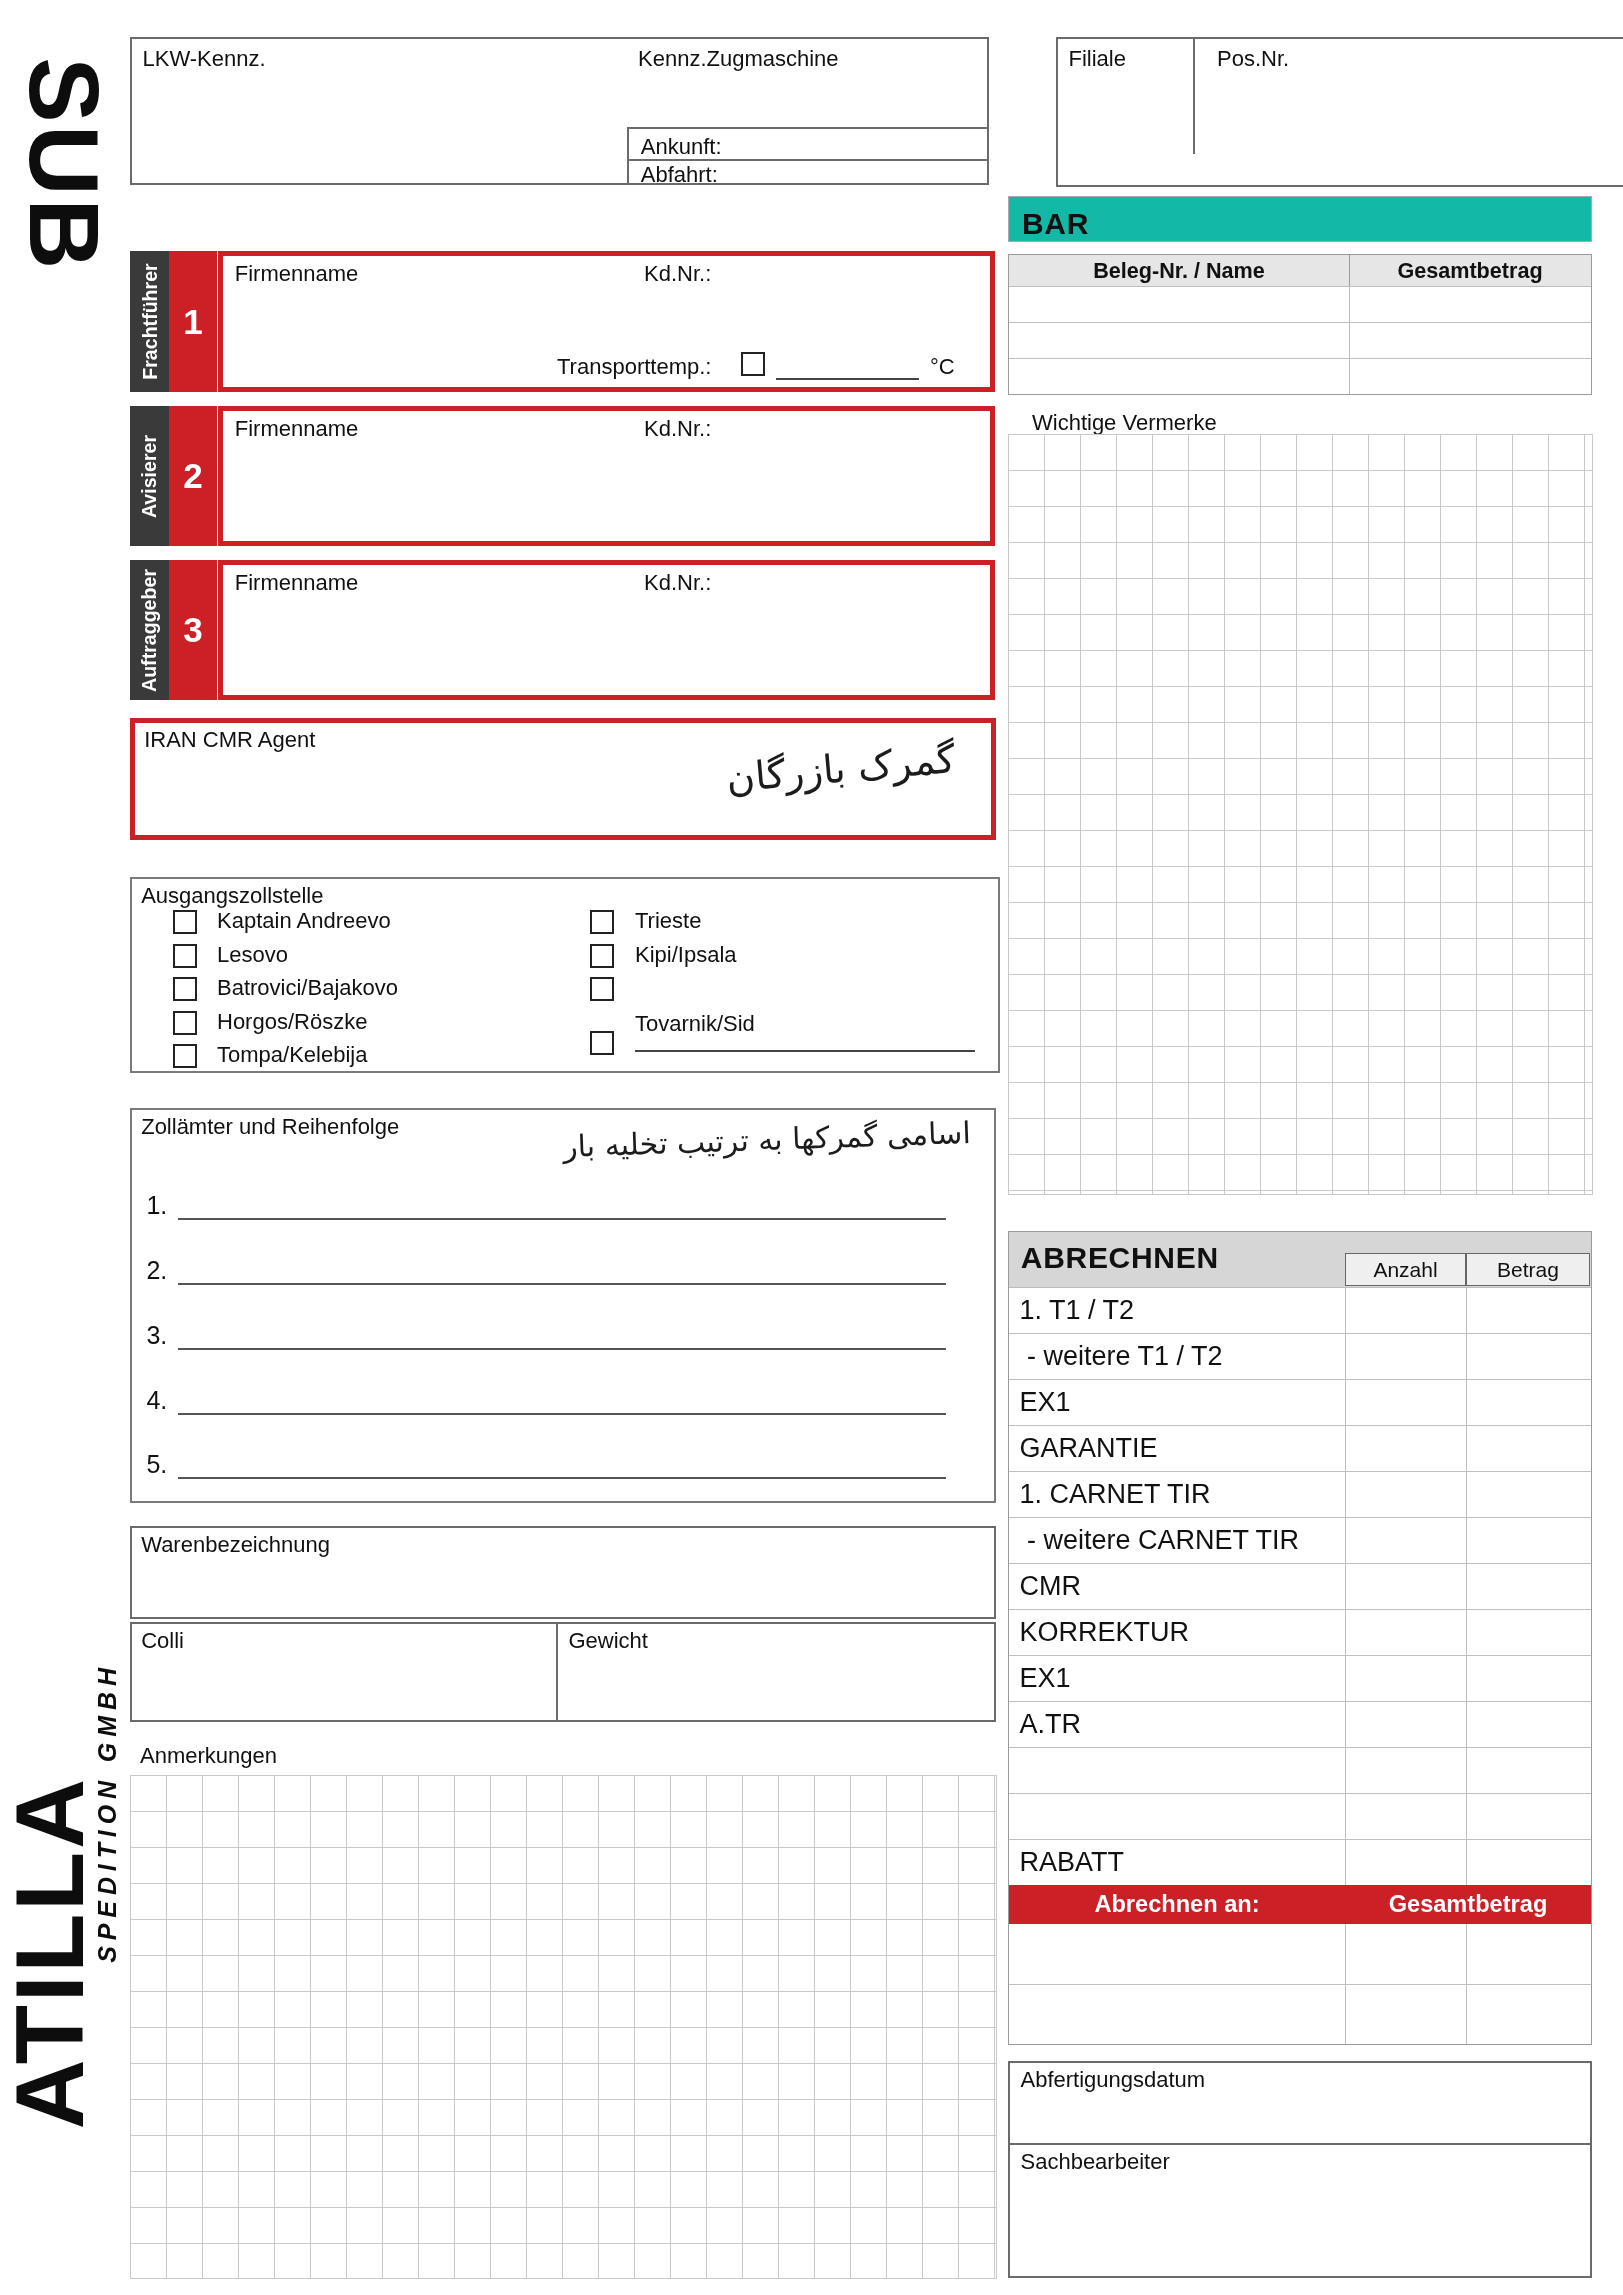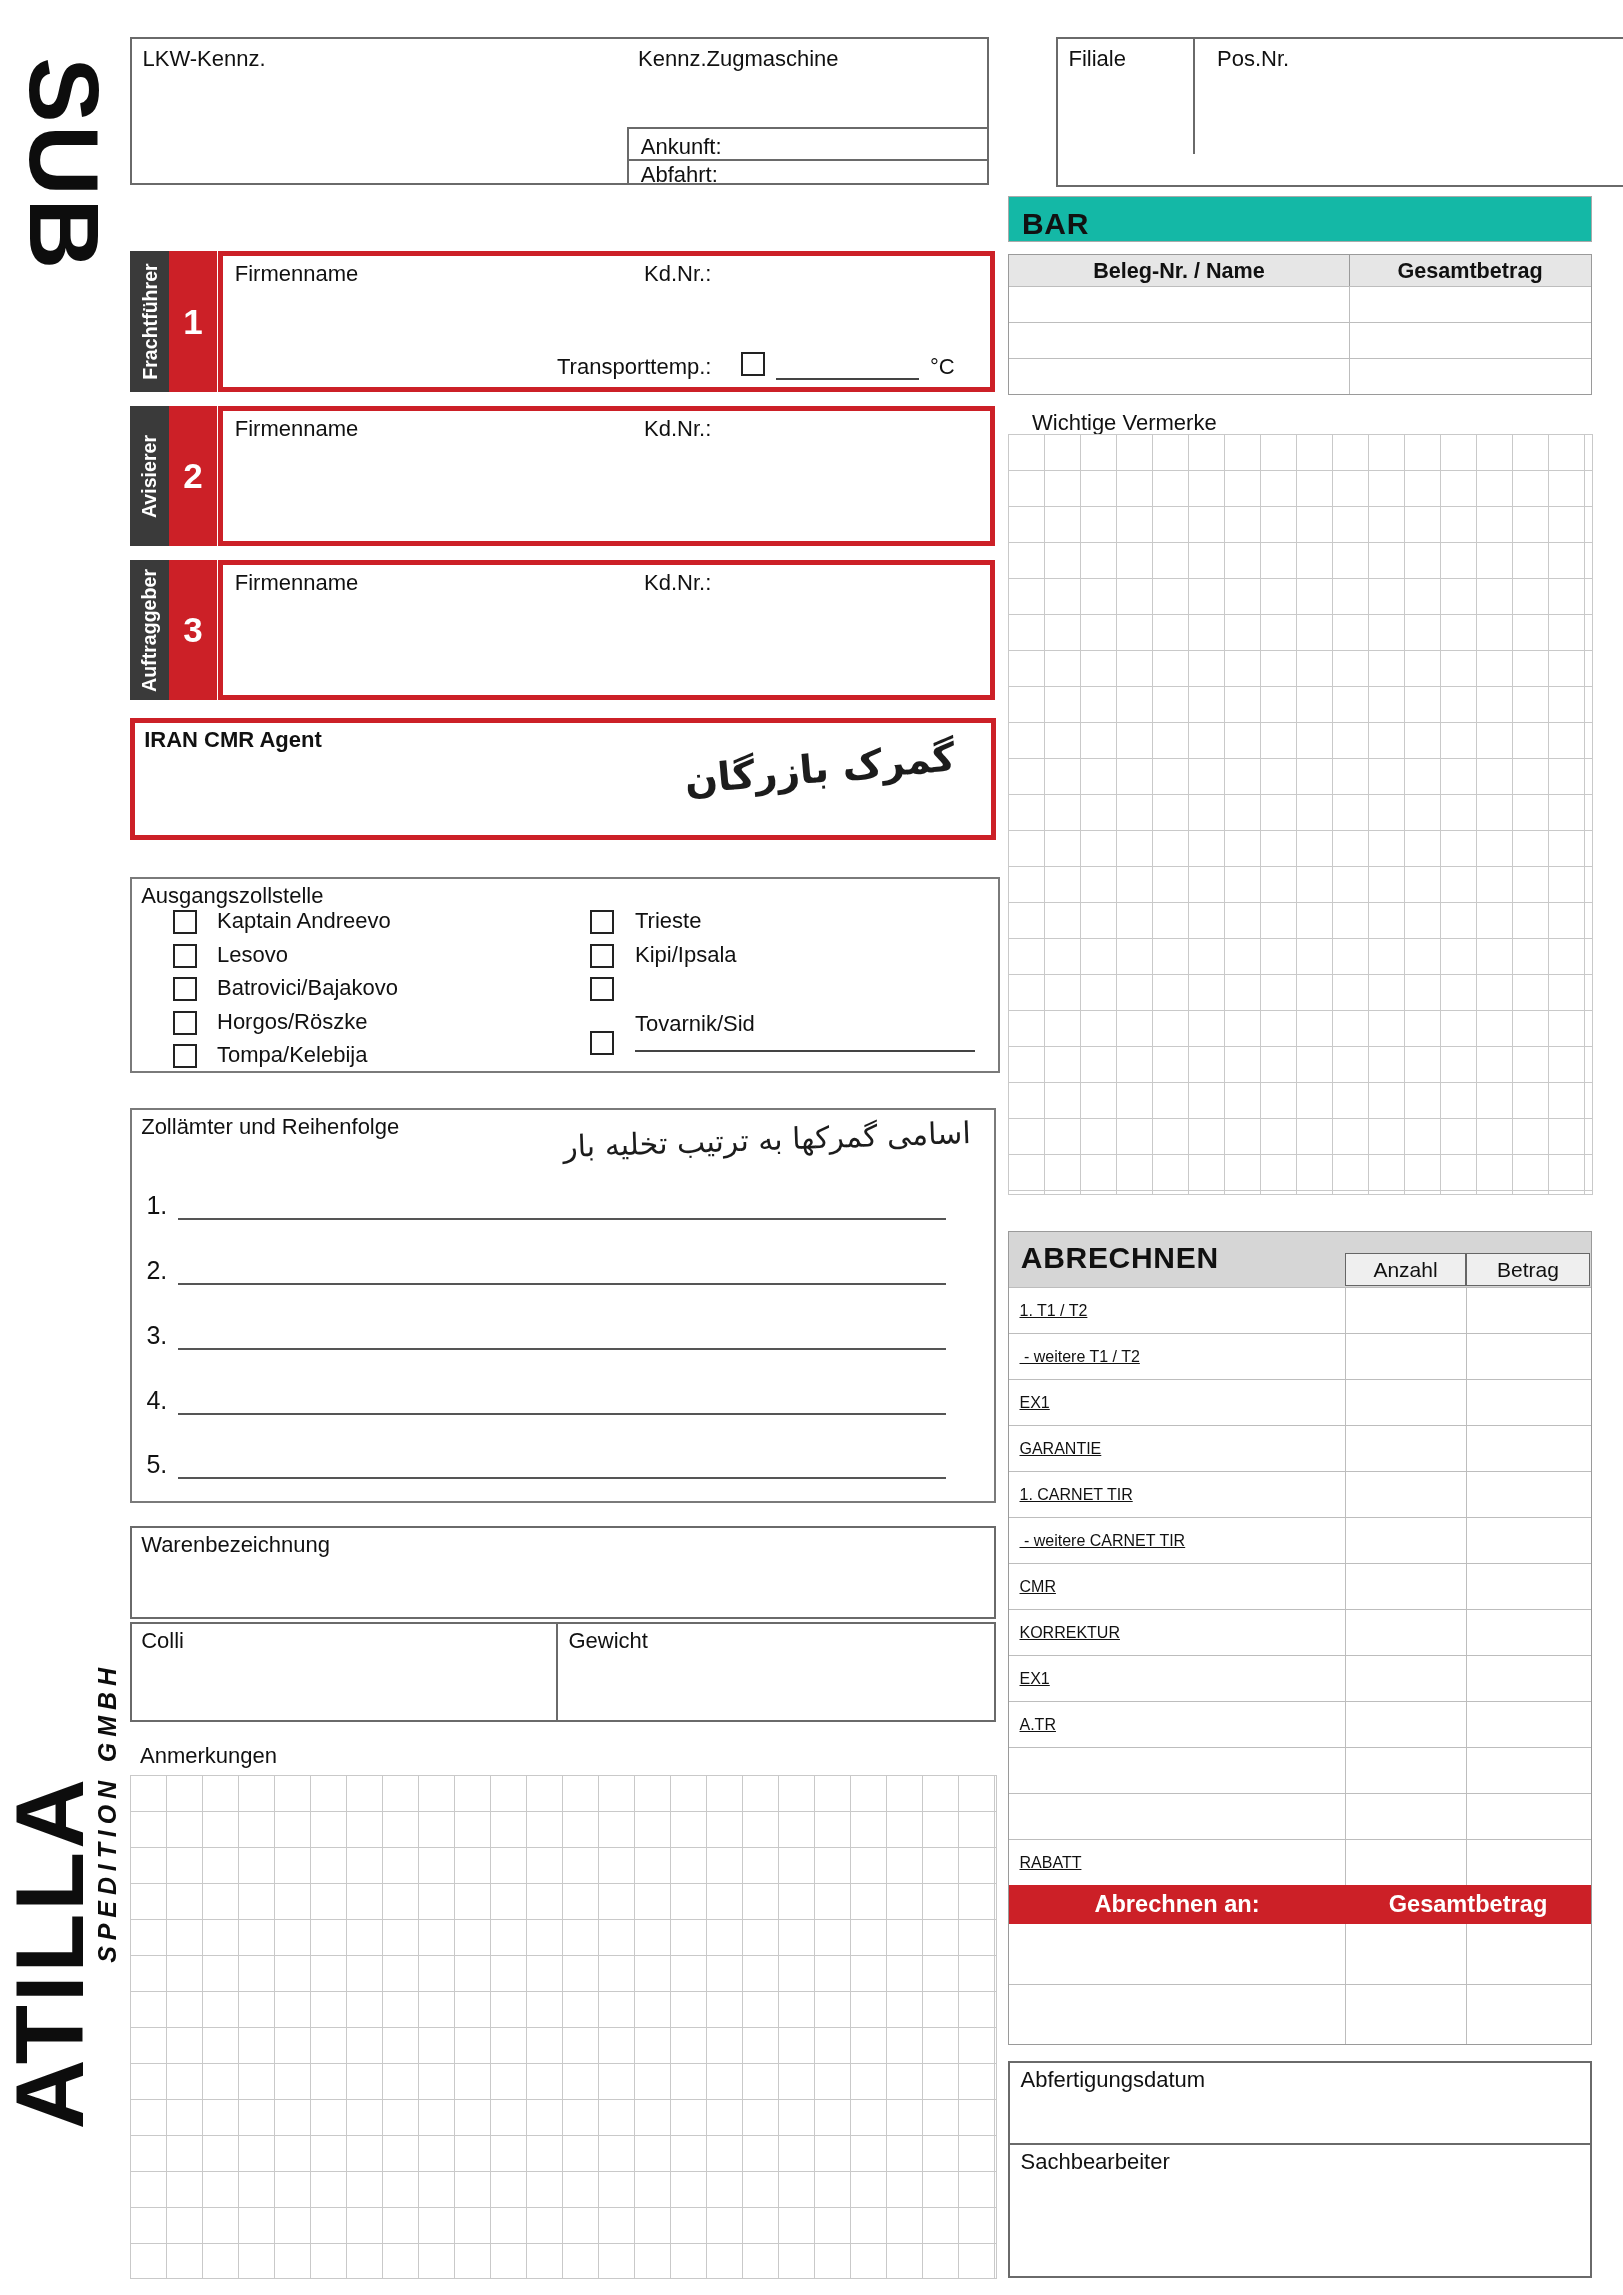--- a/index.html
+++ b/index.html
@@ -41,21 +41,21 @@
   .bar-row{display:flex;height:35px;border-top:1.3px solid #bdbdbd;}
   .bar-row div{box-sizing:border-box;}
   
   .abrechnen{position:absolute;left:1008px;top:1231px;width:584px;border:1.3px solid #9a9a9a;background:#fff;box-sizing:border-box;}
   .ab-band{height:55px;background:#d6d6d6;position:relative;}
   .ab-band .title{position:absolute;left:11.8px;top:9.2px;font-size:30px;font-weight:bold;letter-spacing:0.7px;}
   .ab-colhead{position:absolute;top:21px;height:33px;background:#efefef;border:1.3px solid #666;
               display:flex;align-items:center;justify-content:center;font-size:21px;box-sizing:border-box;}
   .ab-row{display:flex;height:46px;border-top:1.3px solid #bdbdbd;box-sizing:border-box;}
   .ab-row.tall{height:60px;}
-  .ab-label{width:336px;padding-left:10.5px;font-size:16px;display:flex;align-items:center;box-sizing:border-box;white-space:pre;text-decoration:underline;}
+  .ab-label{width:336px;padding-left:10.5px;font-size:27px;display:flex;align-items:center;box-sizing:border-box;white-space:pre;}
   .ab-val{width:121px;border-left:1.3px solid #bdbdbd;box-sizing:border-box;}
   .ab-val2{width:124px;border-left:1.3px solid #bdbdbd;box-sizing:border-box;}
   .ab-red{display:flex;height:39px;background:#cc2027;color:#fff;font-weight:bold;font-size:23.6px;}
   .ab-red div{display:flex;align-items:center;justify-content:center;}
   .hand{font-family:"DejaVu Sans",sans-serif;color:#1c1c1c;white-space:nowrap;}
   .zline{position:absolute;display:flex;align-items:flex-end;gap:10.5px;height:31px;}
   .zline .num{font-size:25px;}
   .zline .fld{flex:1;border-bottom:2px solid #555;height:100%;}
 </style>
 </head>
@@ -144,21 +144,21 @@
     <span>Auftraggeber</span>
   </div>
   <div class="numbox" style="left:169px;top:560px;width:48px;height:140px;">
     <span>3</span>
   </div>
   <div class="redbox" style="left:218px;top:560px;width:777px;height:140px;">
     <span class="lbl abs" style="left:11.8px;top:5.2px;">Firmenname</span>
     <span class="lbl abs" style="left:421px;top:5.2px;">Kd.Nr.:</span>
   </div>
 
-  <div class="redbox" style="left:130px;top:718px;width:866px;height:122px;font-weight:bold;">
+  <div class="redbox" style="left:130px;top:718px;width:866px;height:122px;">
     <span class="lbl abs" style="left:9.2px;top:3.9px;">IRAN CMR Agent</span>
     <span class="hand abs" dir="rtl" style="right:36px;top:23px;font-size:39px;transform:rotate(-5deg);">گمرک بازرگان</span>
   </div>
 
   <div class="box" style="left:130px;top:877px;width:870px;height:196px;border-color:#7a7a7a;">
     <span class="lbl abs" style="left:9.2px;top:3.9px;">Ausgangszollstelle</span>
 
     <span class="cb" style="left:41px;top:31px;"></span>
     <span class="cb-label" style="left:85px;top:29.4px;">Kaptain Andreevo</span>
     <span class="cb" style="left:41px;top:65px;"></span>

